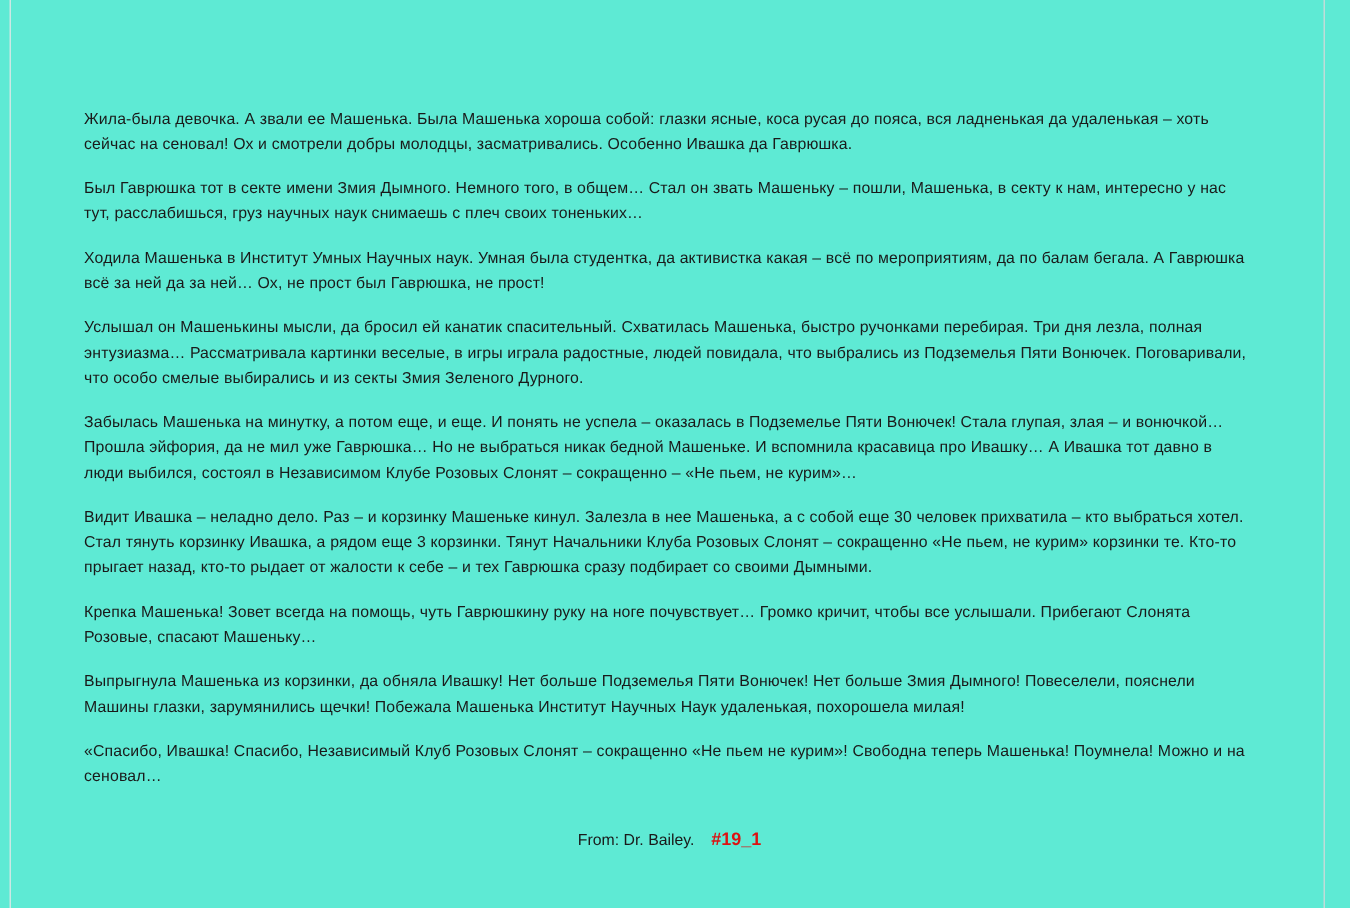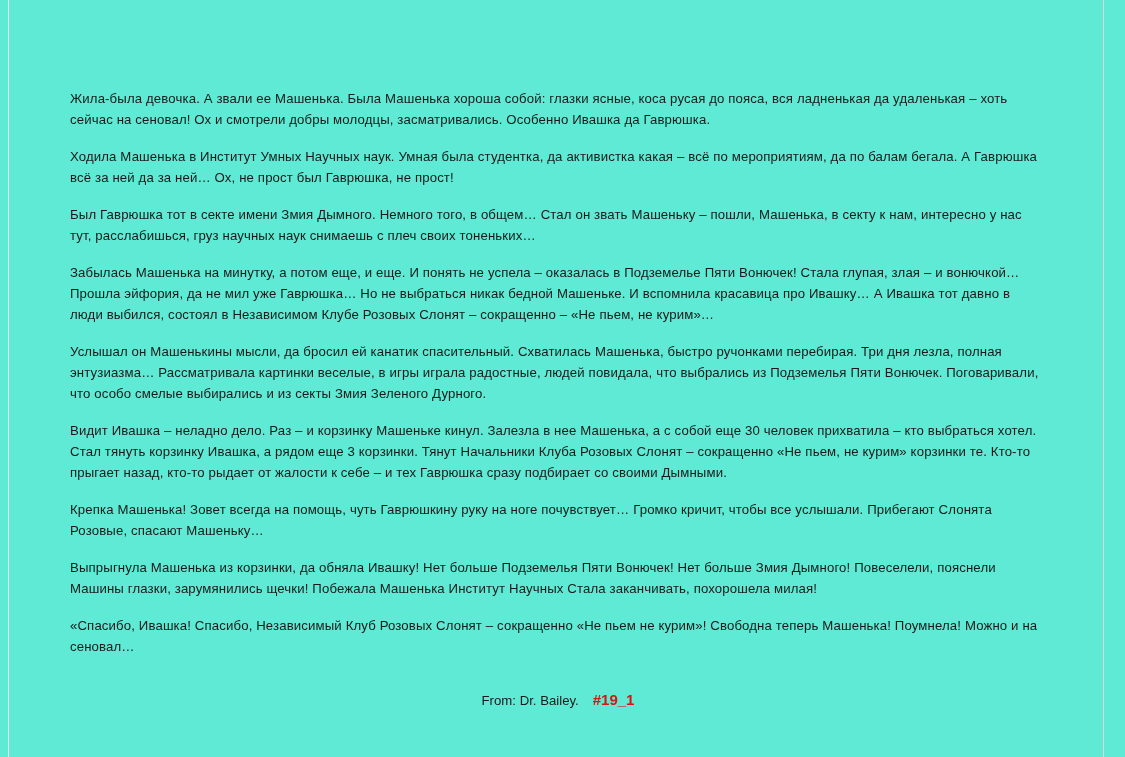--- a/index.html
+++ b/index.html
@@ -78,27 +78,27 @@
 </head>
 <body>
 
 <div class="page">
 
   <div class="edge-left"></div>
   <div class="edge-right"></div>
 
   <div class="doc-body">
     <p class="para">Жила-была девочка. А звали ее Машенька. Была Машенька хороша собой: глазки ясные, коса русая до пояса, вся ладненькая да удаленькая – хоть сейчас на сеновал! Ох и смотрели добры молодцы, засматривались. Особенно Ивашка да Гаврюшка.</p>
+    <p class="para">Был Гаврюшка тот в секте имени Змия Дымного. Немного того, в общем… Стал он звать Машеньку – пошли, Машенька, в секту к нам, интересно у нас тут, расслабишься, груз научных наук снимаешь с плеч своих тоненьких…</p>
     <p class="para">Ходила Машенька в Институт Умных Научных наук. Умная была студентка, да активистка какая – всё по мероприятиям, да по балам бегала. А Гаврюшка всё за ней да за ней…  Ох, не прост был Гаврюшка, не прост!</p>
-    <p class="para">Был Гаврюшка тот в секте имени Змия Дымного. Немного того, в общем… Стал он звать Машеньку – пошли, Машенька, в секту к нам, интересно у нас тут, расслабишься, груз научных наук снимаешь с плеч своих тоненьких…</p>
+    <p class="para">Услышал он Машенькины мысли, да бросил ей канатик спасительный. Схватилась Машенька, быстро ручонками перебирая. Три дня лезла, полная энтузиазма… Рассматривала картинки веселые, в игры играла радостные, людей повидала, что выбрались из Подземелья Пяти Вонючек. Поговаривали, что особо смелые выбирались и из секты Змия Зеленого Дурного.</p>
     <p class="para">Забылась Машенька на минутку, а потом еще, и еще. И понять не успела – оказалась в Подземелье Пяти Вонючек! Стала глупая, злая – и вонючкой… Прошла эйфория, да не мил уже Гаврюшка… Но не выбраться никак бедной Машеньке. И вспомнила красавица про Ивашку… А Ивашка тот давно в люди выбился, состоял в Независимом Клубе Розовых Слонят – сокращенно – «Не пьем, не курим»…</p>
-    <p class="para">Услышал он Машенькины мысли, да бросил ей канатик спасительный. Схватилась Машенька, быстро ручонками перебирая. Три дня лезла, полная энтузиазма… Рассматривала картинки веселые, в игры играла радостные, людей повидала, что выбрались из Подземелья Пяти Вонючек. Поговаривали, что особо смелые выбирались и из секты Змия Зеленого Дурного.</p>
     <p class="para">Видит Ивашка – неладно дело. Раз – и корзинку Машеньке кинул. Залезла в нее Машенька, а с собой еще 30 человек прихватила – кто выбраться хотел. Стал тянуть корзинку Ивашка, а рядом еще 3 корзинки. Тянут Начальники Клуба Розовых Слонят – сокращенно «Не пьем, не курим» корзинки те. Кто-то прыгает назад, кто-то рыдает от жалости к себе – и тех Гаврюшка сразу подбирает со своими Дымными.</p>
     <p class="para">Крепка Машенька! Зовет всегда на помощь, чуть Гаврюшкину руку на ноге почувствует… Громко кричит, чтобы все услышали. Прибегают Слонята Розовые, спасают Машеньку…</p>
-    <p class="para">Выпрыгнула Машенька из корзинки, да обняла Ивашку! Нет больше Подземелья Пяти Вонючек! Нет больше Змия Дымного! Повеселели, пояснели Машины глазки, зарумянились щечки! Побежала Машенька Институт Научных Стала заканчивать, похорошела милая!</p>
+    <p class="para">Выпрыгнула Машенька из корзинки, да обняла Ивашку! Нет больше Подземелья Пяти Вонючек! Нет больше Змия Дымного! Повеселели, пояснели Машины глазки, зарумянились щечки! Побежала Машенька Институт Научных Наук удаленькая, похорошела милая!</p>
     <p class="para">«Спасибо, Ивашка! Спасибо, Независимый Клуб Розовых Слонят – сокращенно «Не пьем не курим»! Свободна теперь Машенька! Поумнела! Можно и на сеновал…</p>
   </div>
 
   <div class="signature">
     <span class="from-label">From: Dr. Bailey.</span><span class="doc-tag">#19_1</span>
   </div>
 
 </div>
 
 </body></html>

